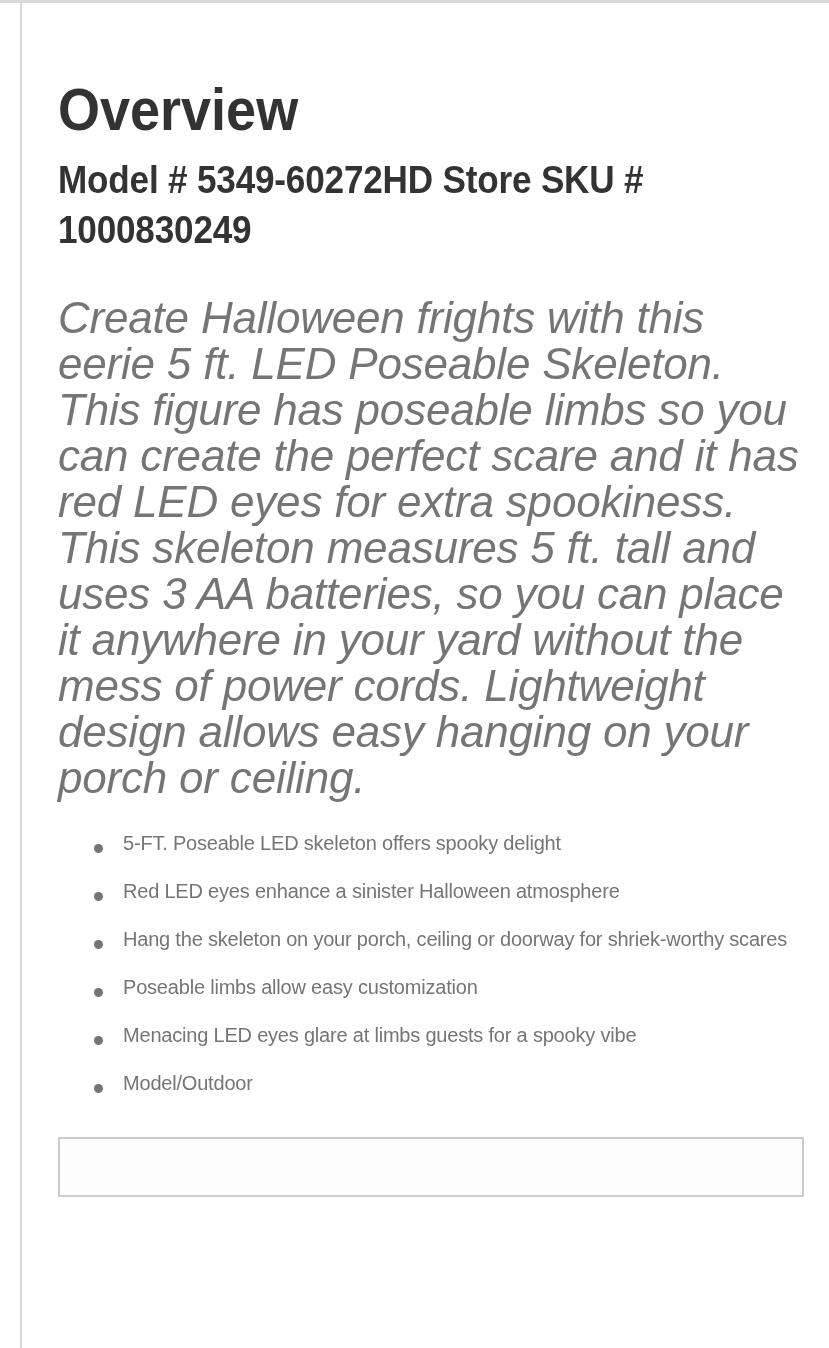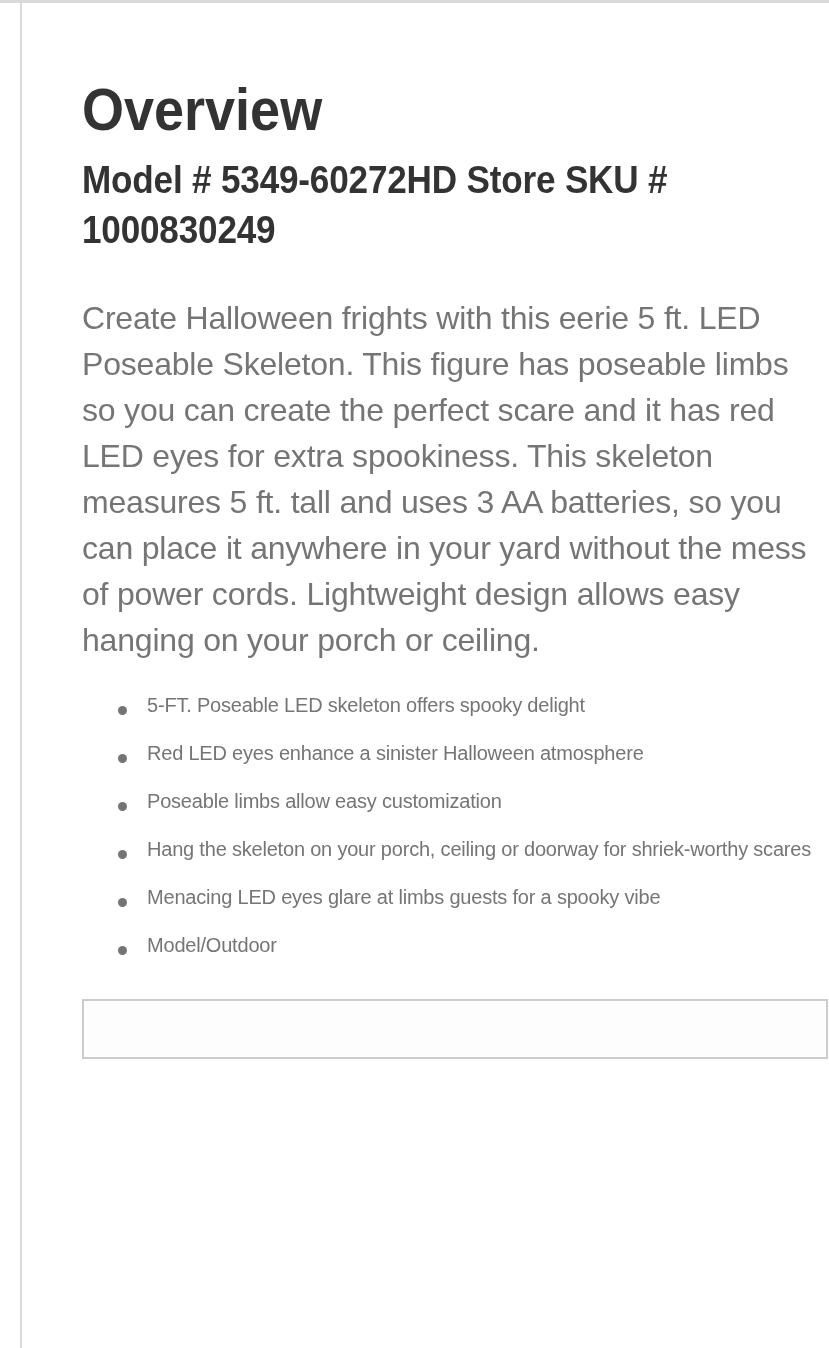--- a/index.html
+++ b/index.html
@@ -19,42 +19,43 @@
   }
   .top-border{
     position:absolute;top:0;left:0;width:829px;height:3px;
     background:var(--page-border);
   }
   .left-border{
     position:absolute;top:2px;left:20px;width:2px;height:1346px;
     background:var(--page-border);
   }
   .content{
-    position:absolute;left:82px;top:0;width:746px;
+    position:absolute;left:58px;top:0;width:746px;
   }
   h1.overview-title{
     margin:0;padding-top:78px;
     font-size:60px;line-height:1.05;font-weight:bold;
     color:var(--heading-text);
     transform:scaleX(0.9);transform-origin:left top;
     white-space:nowrap;
   }
   .model-sku{
     margin:14px 0 0 0;
     width:830px;
     font-size:39px;line-height:50px;font-weight:bold;
     color:var(--heading-text);
     transform:scaleX(0.9);transform-origin:left top;
     letter-spacing:-0.2px;
   }
   .description{
     margin:40px 0 0 0;
-    font-size:32px;line-height:46px;
+    font-size:44px;line-height:46px;
     color:var(--body-text);
     letter-spacing:-0.2px;
+    font-style:italic;
   }
   ul.feature-list{
     margin:24px 0 0 0;padding:0;list-style:none;
   }
   ul.feature-list li{
     position:relative;
     padding-left:65px;
     margin-bottom:12px;
     font-size:20px;line-height:36px;
     color:var(--body-text);
@@ -88,21 +89,21 @@
     <span>5349-60272HD</span>
     <span>Store SKU #</span>
     <span>1000830249</span>
   </p>
 
   <p class="description">Create Halloween frights with this eerie 5 ft. LED Poseable Skeleton. This figure has poseable limbs so you can create the perfect scare and it has red LED eyes for extra spookiness. This skeleton measures 5 ft. tall and uses 3 AA batteries, so you can place it anywhere in your yard without the mess of power cords. Lightweight design allows easy hanging on your porch or ceiling.</p>
 
   <ul class="feature-list">
       <li>5-FT. Poseable LED skeleton offers spooky delight</li>
       <li>Red LED eyes enhance a sinister Halloween atmosphere</li>
+      <li>Hang the skeleton on your porch, ceiling or doorway for shriek-worthy scares</li>
       <li>Poseable limbs allow easy customization</li>
-      <li>Hang the skeleton on your porch, ceiling or doorway for shriek-worthy scares</li>
       <li>Menacing LED eyes glare at limbs guests for a spooky vibe</li>
       <li>Model/Outdoor</li>
     </ul>
 
   <div class="specs-box"></div>
 
 </div>
 
 </body></html>

